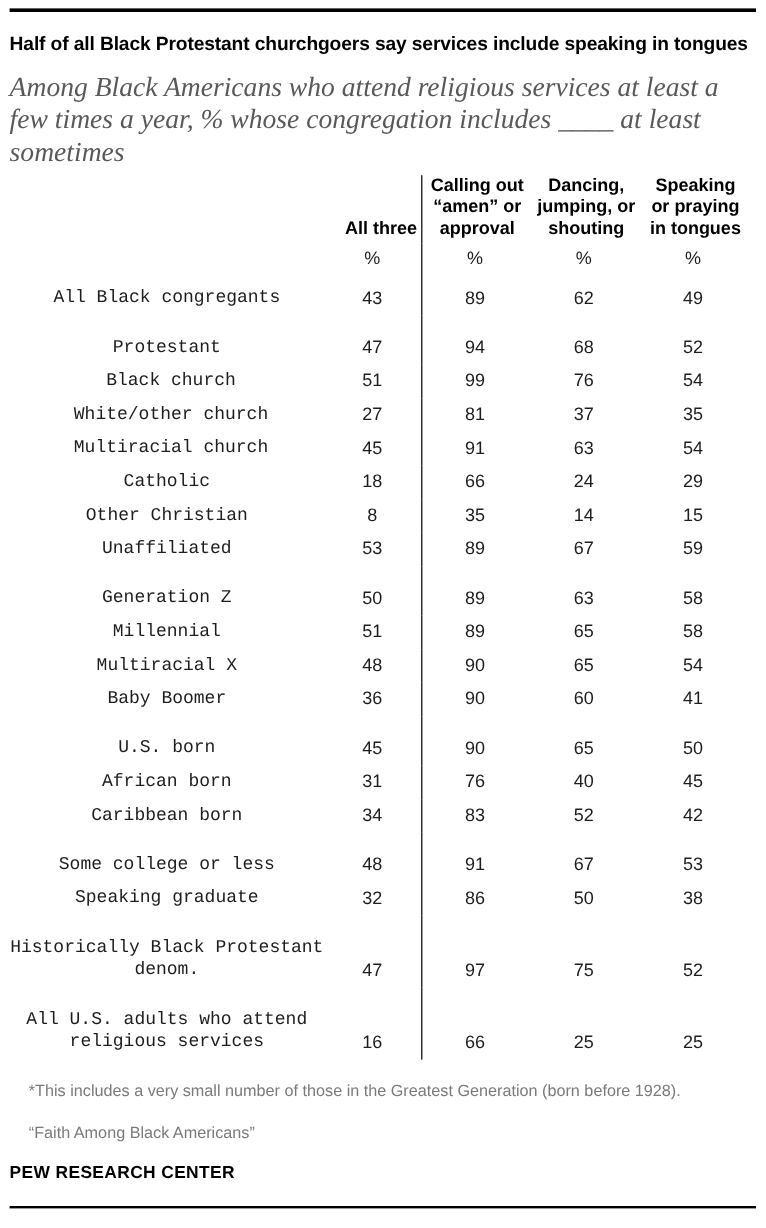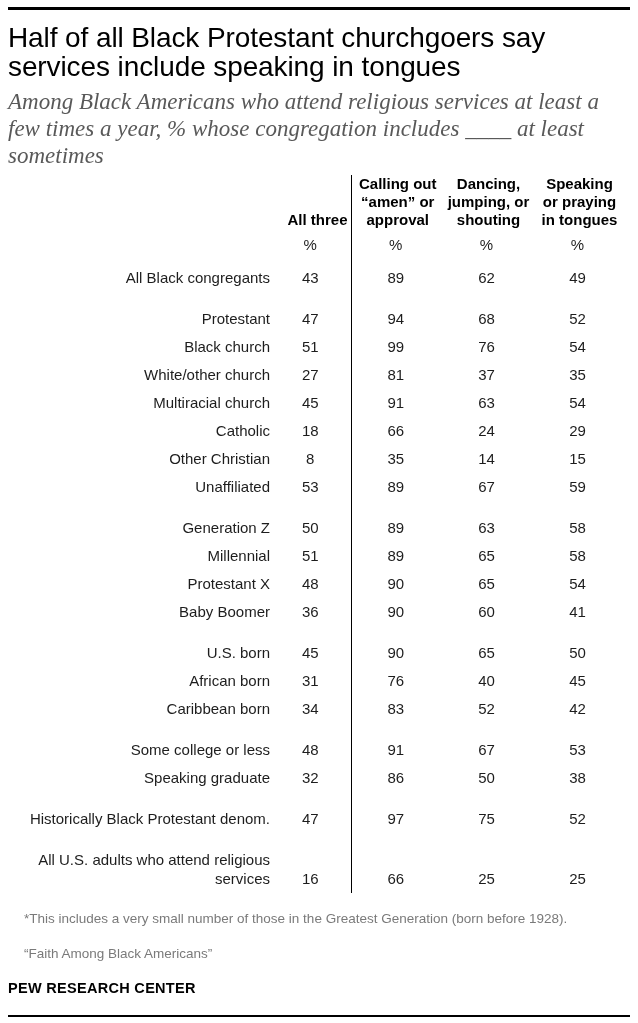--- a/index.html
+++ b/index.html
@@ -14,23 +14,23 @@
     height: 1023px;
     padding: 7px 8px 0 8px;
     background: #ffffff;
     overflow: hidden;
   }
   .rule { background: #000; width: 622px; }
   .rule-top { height: 2.5px; }
   .rule-bottom { height: 2px; margin-top: 19px; }
   .title {
     margin: 13px 0 0 0;
-    font-size: 28px;
+    font-size: 16px;
     line-height: 29px;
-    font-weight: normal;
+    font-weight: bold;
     color: #000000;
     letter-spacing: -0.1px;
   }
   .subtitle {
     margin: 7px 0 0 0;
     font-family: "Liberation Serif", serif;
     font-style: italic;
     font-size: 23px;
     line-height: 27px;
     color: #595959;
@@ -60,21 +60,21 @@
     color: #1d1d1d;
     padding: 3px 0 10px 0;
   }
   tbody td {
     font-size: 15px;
     line-height: 19px;
     vertical-align: bottom;
     padding: 4.5px 0;
     color: #1d1d1d;
   }
-  tbody td.label { text-align: right; }
+  tbody td.label { text-align: center; font-family: Liberation Mono, monospace; }
   tbody td.label.indent { padding-left: 7px; }
   tbody td.num { text-align: center; }
   .vline { border-left: 1.5px solid #000; }
   tr.gap td { padding-top: 17.5px; }
   .footnotes { margin-top: 12px; }
   .footnotes p {
     margin: 16px;
     font-size: 13.5px;
     line-height: 19.5px;
     color: #7a7a7a;
@@ -192,21 +192,21 @@
           <td class="num col3">58</td>
         </tr>
         <tr>
           <td class="label">Millennial</td>
           <td class="num col0">51</td>
           <td class="num col1 vline">89</td>
           <td class="num col2">65</td>
           <td class="num col3">58</td>
         </tr>
         <tr>
-          <td class="label">Protestant X</td>
+          <td class="label">Multiracial X</td>
           <td class="num col0">48</td>
           <td class="num col1 vline">90</td>
           <td class="num col2">65</td>
           <td class="num col3">54</td>
         </tr>
         <tr>
           <td class="label">Baby Boomer</td>
           <td class="num col0">36</td>
           <td class="num col1 vline">90</td>
           <td class="num col2">60</td>

